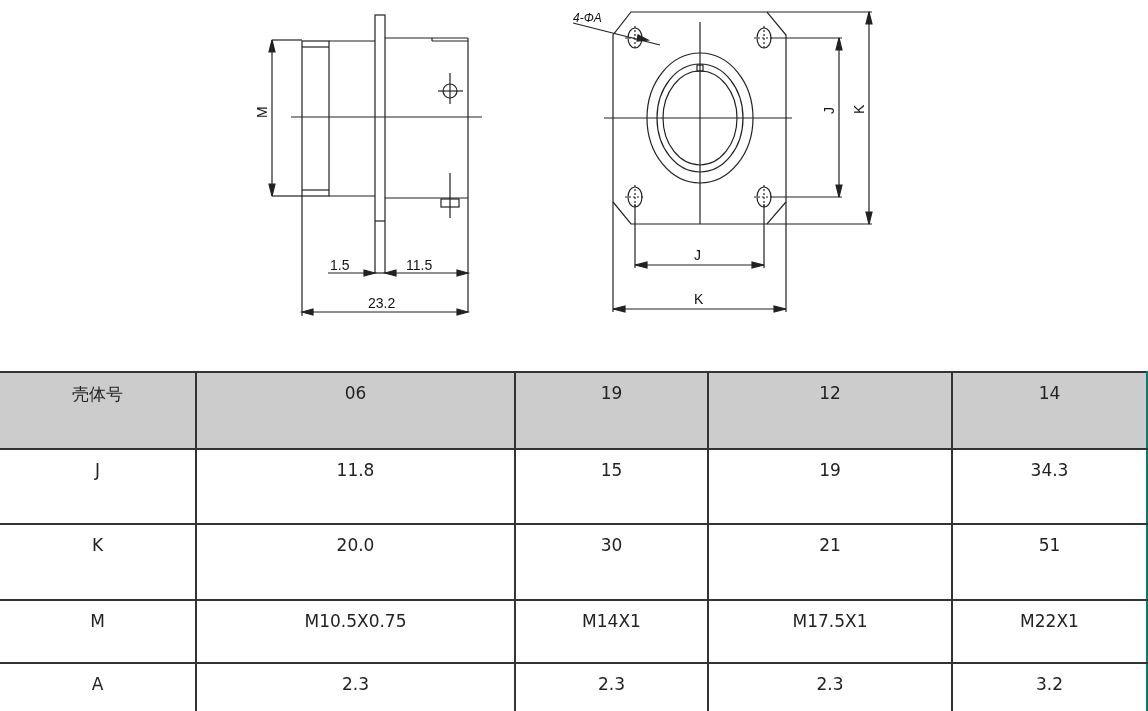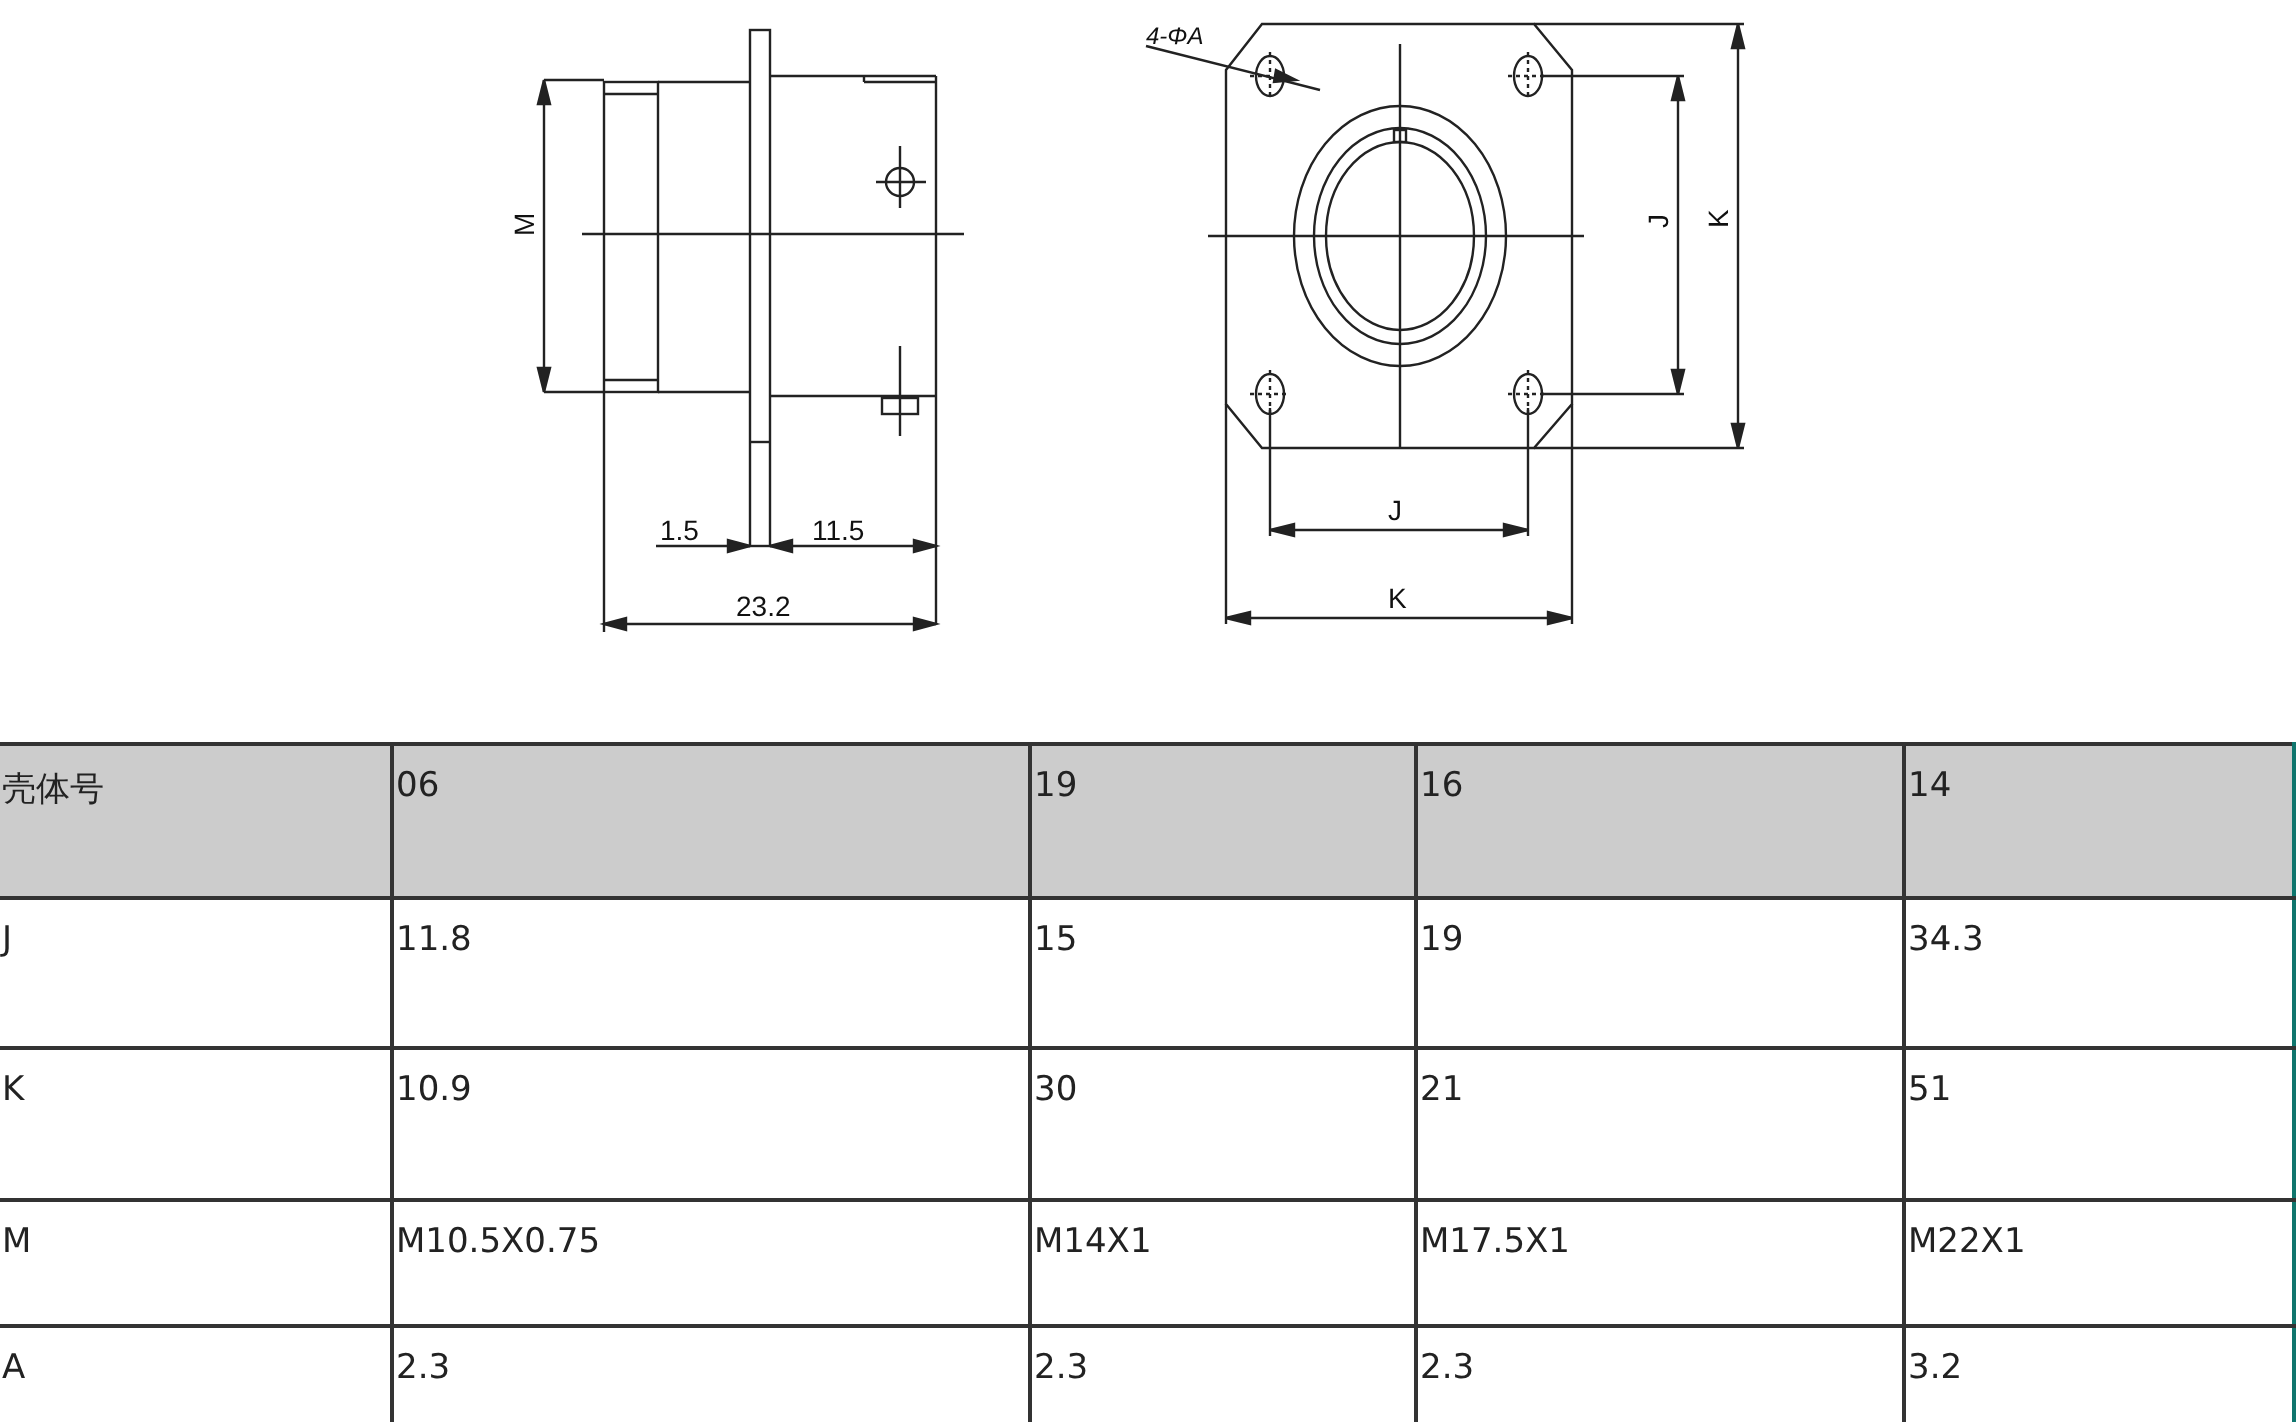--- a/index.html
+++ b/index.html
@@ -1,21 +1,21 @@
 <!DOCTYPE html>
 <html><head>
   <meta charset="utf-8">
   <style>
     html, body { margin:0; padding:0; background:#ffffff; }
     body { width:1148px; height:711px; position:relative; overflow:hidden; font-family:"DejaVu Sans", sans-serif; color:#111; }
     .drawing { position:absolute; left:0; top:0; width:1148px; height:330px; }
     .drawing svg { position:absolute; left:0; top:0; }
     .dimtxt { font-family:"Liberation Sans", sans-serif; font-size:14px; fill:#111; }
     .spec-table { position:absolute; left:0; top:371px; width:1147px; border-collapse:collapse; table-layout:fixed; }
-    .spec-table td { border:2px solid #333; text-align:left; vertical-align:top; padding-top:10px; font-size:17px; font-family:"DejaVu Sans", sans-serif; color:#222; }
+    .spec-table td { border:2px solid #333; text-align:center; vertical-align:top; padding-top:10px; font-size:17px; font-family:"DejaVu Sans", sans-serif; color:#222; }
     .spec-table tr.header td { background:#cccccc; height:64px; }
     .spec-table tr.r1 td { height:62px; }
     .spec-table tr.r2 td { height:63px; }
     .spec-table tr.r3 td { height:50px; }
     .spec-table tr.r4 td { height:42px; }
     .spec-table td:first-child { border-left:none; }
     .spec-table td:last-child { border-right:2px solid #0f766e; }
   </style>
 </head>
 <body>
@@ -135,33 +135,33 @@
       <col style="width:319px">
       <col style="width:193px">
       <col style="width:244px">
       <col style="width:195px">
   </colgroup>
   <tbody>
       <tr class="header">
     <td>壳体号</td>
     <td>06</td>
     <td>19</td>
-    <td>16</td>
+    <td>12</td>
     <td>14</td>
   </tr>
   <tr class="r1">
     <td>J</td>
     <td>11.8</td>
     <td>15</td>
     <td>19</td>
     <td>34.3</td>
   </tr>
   <tr class="r2">
     <td>K</td>
-    <td>10.9</td>
+    <td>20.0</td>
     <td>30</td>
     <td>21</td>
     <td>51</td>
   </tr>
   <tr class="r3">
     <td>M</td>
     <td>M10.5X0.75</td>
     <td>M14X1</td>
     <td>M17.5X1</td>
     <td>M22X1</td>

